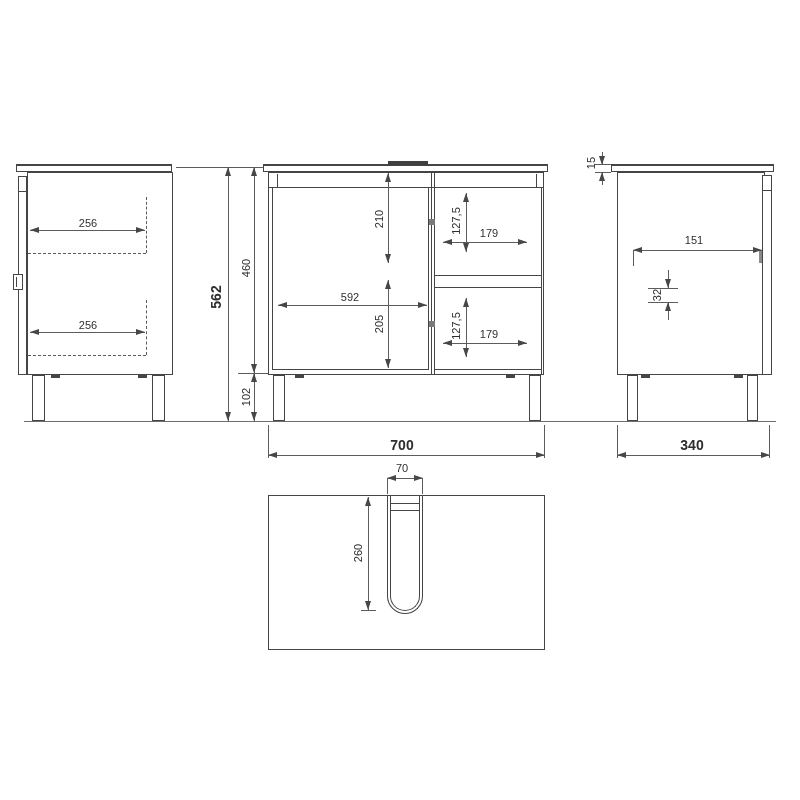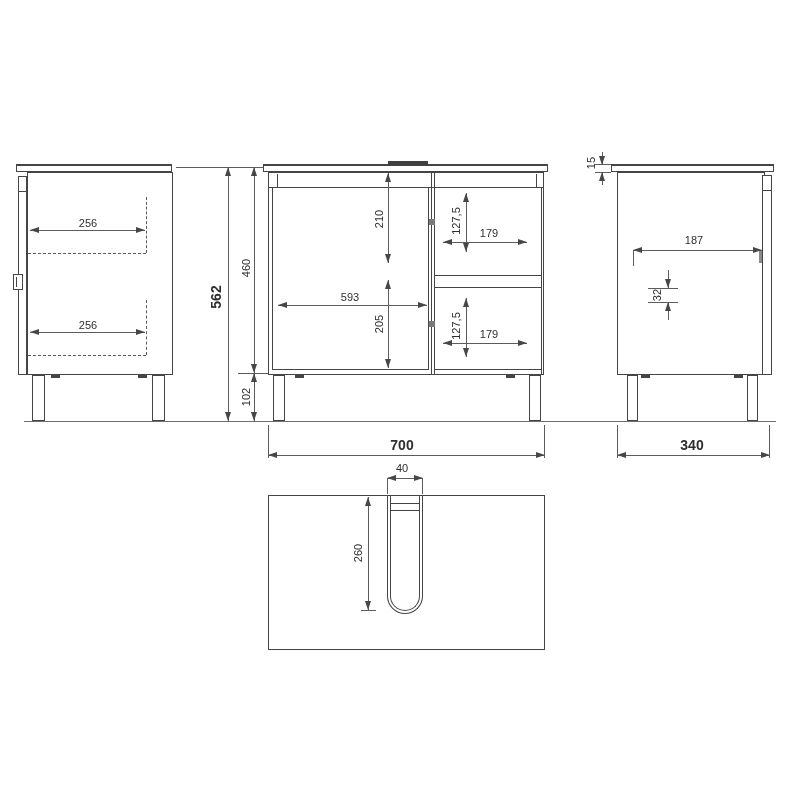--- a/index.html
+++ b/index.html
@@ -104,21 +104,21 @@
     <div class="t rt" style="left:357px;top:212px;width:44px;">210</div>
 
     <div class="dl" style="left:388px;top:280px;width:1px;height:88px;"></div>
     <div class="ar ar-u" style="left:385px;top:280px;"></div>
     <div class="ar ar-d" style="left:385px;top:359px;"></div>
     <div class="t rt" style="left:357px;top:317px;width:44px;">205</div>
 
     <div class="dl" style="left:278px;top:305px;width:149px;height:1px;"></div>
     <div class="ar ar-l" style="left:278px;top:302px;"></div>
     <div class="ar ar-r" style="left:418px;top:302px;"></div>
-    <div class="t" style="left:320px;top:290px;width:60px;">593</div>
+    <div class="t" style="left:320px;top:290px;width:60px;">592</div>
 
     <div class="dl" style="left:466px;top:193px;width:1px;height:59px;"></div>
     <div class="ar ar-u" style="left:463px;top:193px;"></div>
     <div class="ar ar-d" style="left:463px;top:243px;"></div>
     <div class="t rt" style="left:434px;top:214px;width:44px;">127,5</div>
 
     <div class="dl" style="left:443px;top:242px;width:84px;height:1px;"></div>
     <div class="ar ar-l" style="left:443px;top:239px;"></div>
     <div class="ar ar-r" style="left:518px;top:239px;"></div>
     <div class="t" style="left:464px;top:226px;width:50px;">179</div>
@@ -153,21 +153,21 @@
     <div class="dl" style="left:602px;top:152px;width:1px;height:13px;"></div>
     <div class="ar ar-d" style="left:599px;top:156px;"></div>
     <div class="dl" style="left:602px;top:172px;width:1px;height:13px;"></div>
     <div class="ar ar-u" style="left:599px;top:172px;"></div>
     <div class="t rt" style="left:569px;top:156px;width:44px;">15</div>
 
     <div class="dl" style="left:633px;top:250px;width:129px;height:1px;"></div>
     <div class="ar ar-l" style="left:633px;top:247px;"></div>
     <div class="ar ar-r" style="left:753px;top:247px;"></div>
     <div class="dl" style="left:633px;top:250px;width:1px;height:16px;"></div>
-    <div class="t" style="left:664px;top:233px;width:60px;">187</div>
+    <div class="t" style="left:664px;top:233px;width:60px;">151</div>
 
     <div class="dl" style="left:668px;top:270px;width:1px;height:18px;"></div>
     <div class="ar ar-d" style="left:665px;top:279px;"></div>
     <div class="dl" style="left:668px;top:302px;width:1px;height:18px;"></div>
     <div class="ar ar-u" style="left:665px;top:302px;"></div>
     <div class="dl" style="left:648px;top:288px;width:30px;height:1px;"></div>
     <div class="dl" style="left:648px;top:302px;width:30px;height:1px;"></div>
     <div class="t rt" style="left:635px;top:288px;width:44px;">32</div>
 
     <div class="rect" style="left:627px;top:375px;width:11px;height:46px;"></div>
@@ -192,21 +192,21 @@
     <div class="arc" style="left:387px;top:594px;width:36px;height:20px;border-radius:0 0 18px 18px;"></div>
     <div class="arc" style="left:390px;top:594px;width:30px;height:17px;border-radius:0 0 15px 15px;"></div>
     <div class="ln" style="left:391px;top:503px;width:28px;height:1px;"></div>
     <div class="ln" style="left:391px;top:510px;width:28px;height:1px;"></div>
 
     <div class="dl" style="left:387px;top:478px;width:36px;height:1px;"></div>
     <div class="ar ar-l" style="left:387px;top:475px;"></div>
     <div class="ar ar-r" style="left:414px;top:475px;"></div>
     <div class="dl" style="left:387px;top:478px;width:1px;height:16px;"></div>
     <div class="dl" style="left:422px;top:478px;width:1px;height:16px;"></div>
-    <div class="t" style="left:382px;top:461px;width:40px;">40</div>
+    <div class="t" style="left:382px;top:461px;width:40px;">70</div>
 
     <div class="dl" style="left:368px;top:497px;width:1px;height:113px;"></div>
     <div class="ar ar-u" style="left:365px;top:497px;"></div>
     <div class="ar ar-d" style="left:365px;top:601px;"></div>
     <div class="dl" style="left:361px;top:610px;width:15px;height:1px;"></div>
     <div class="t rt" style="left:336px;top:546px;width:44px;">260</div>
   </div>
 
 </div>
 

